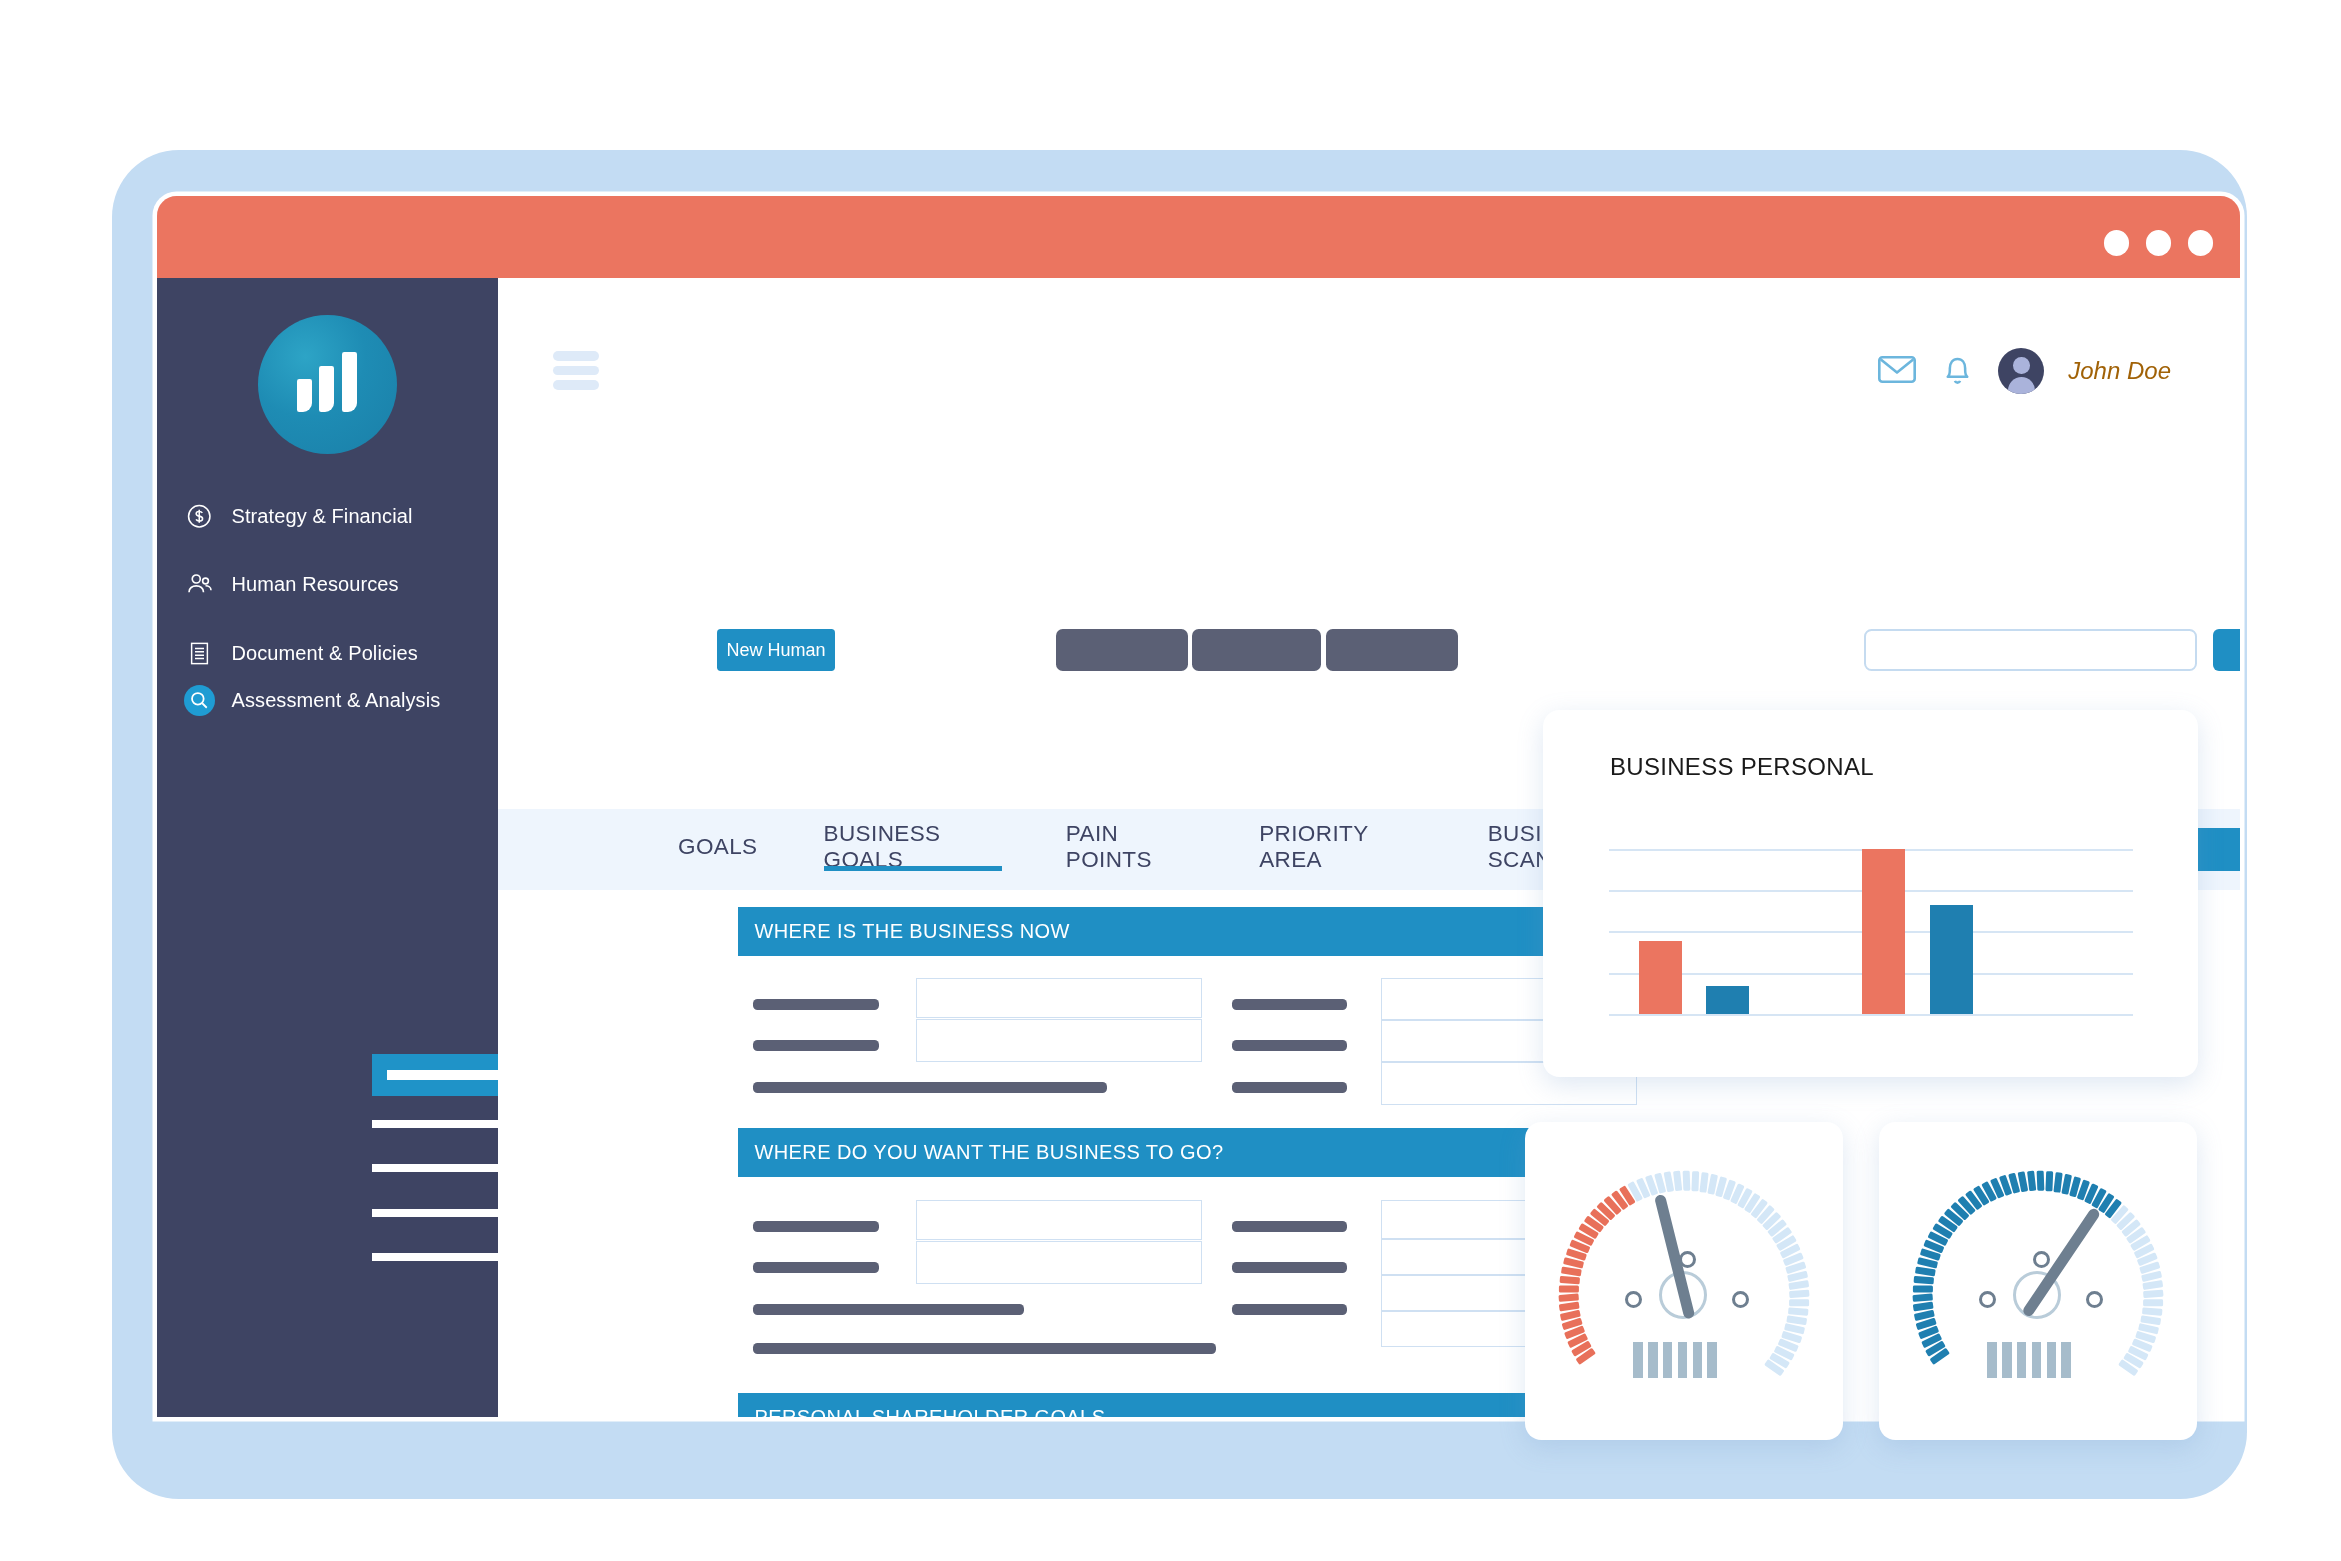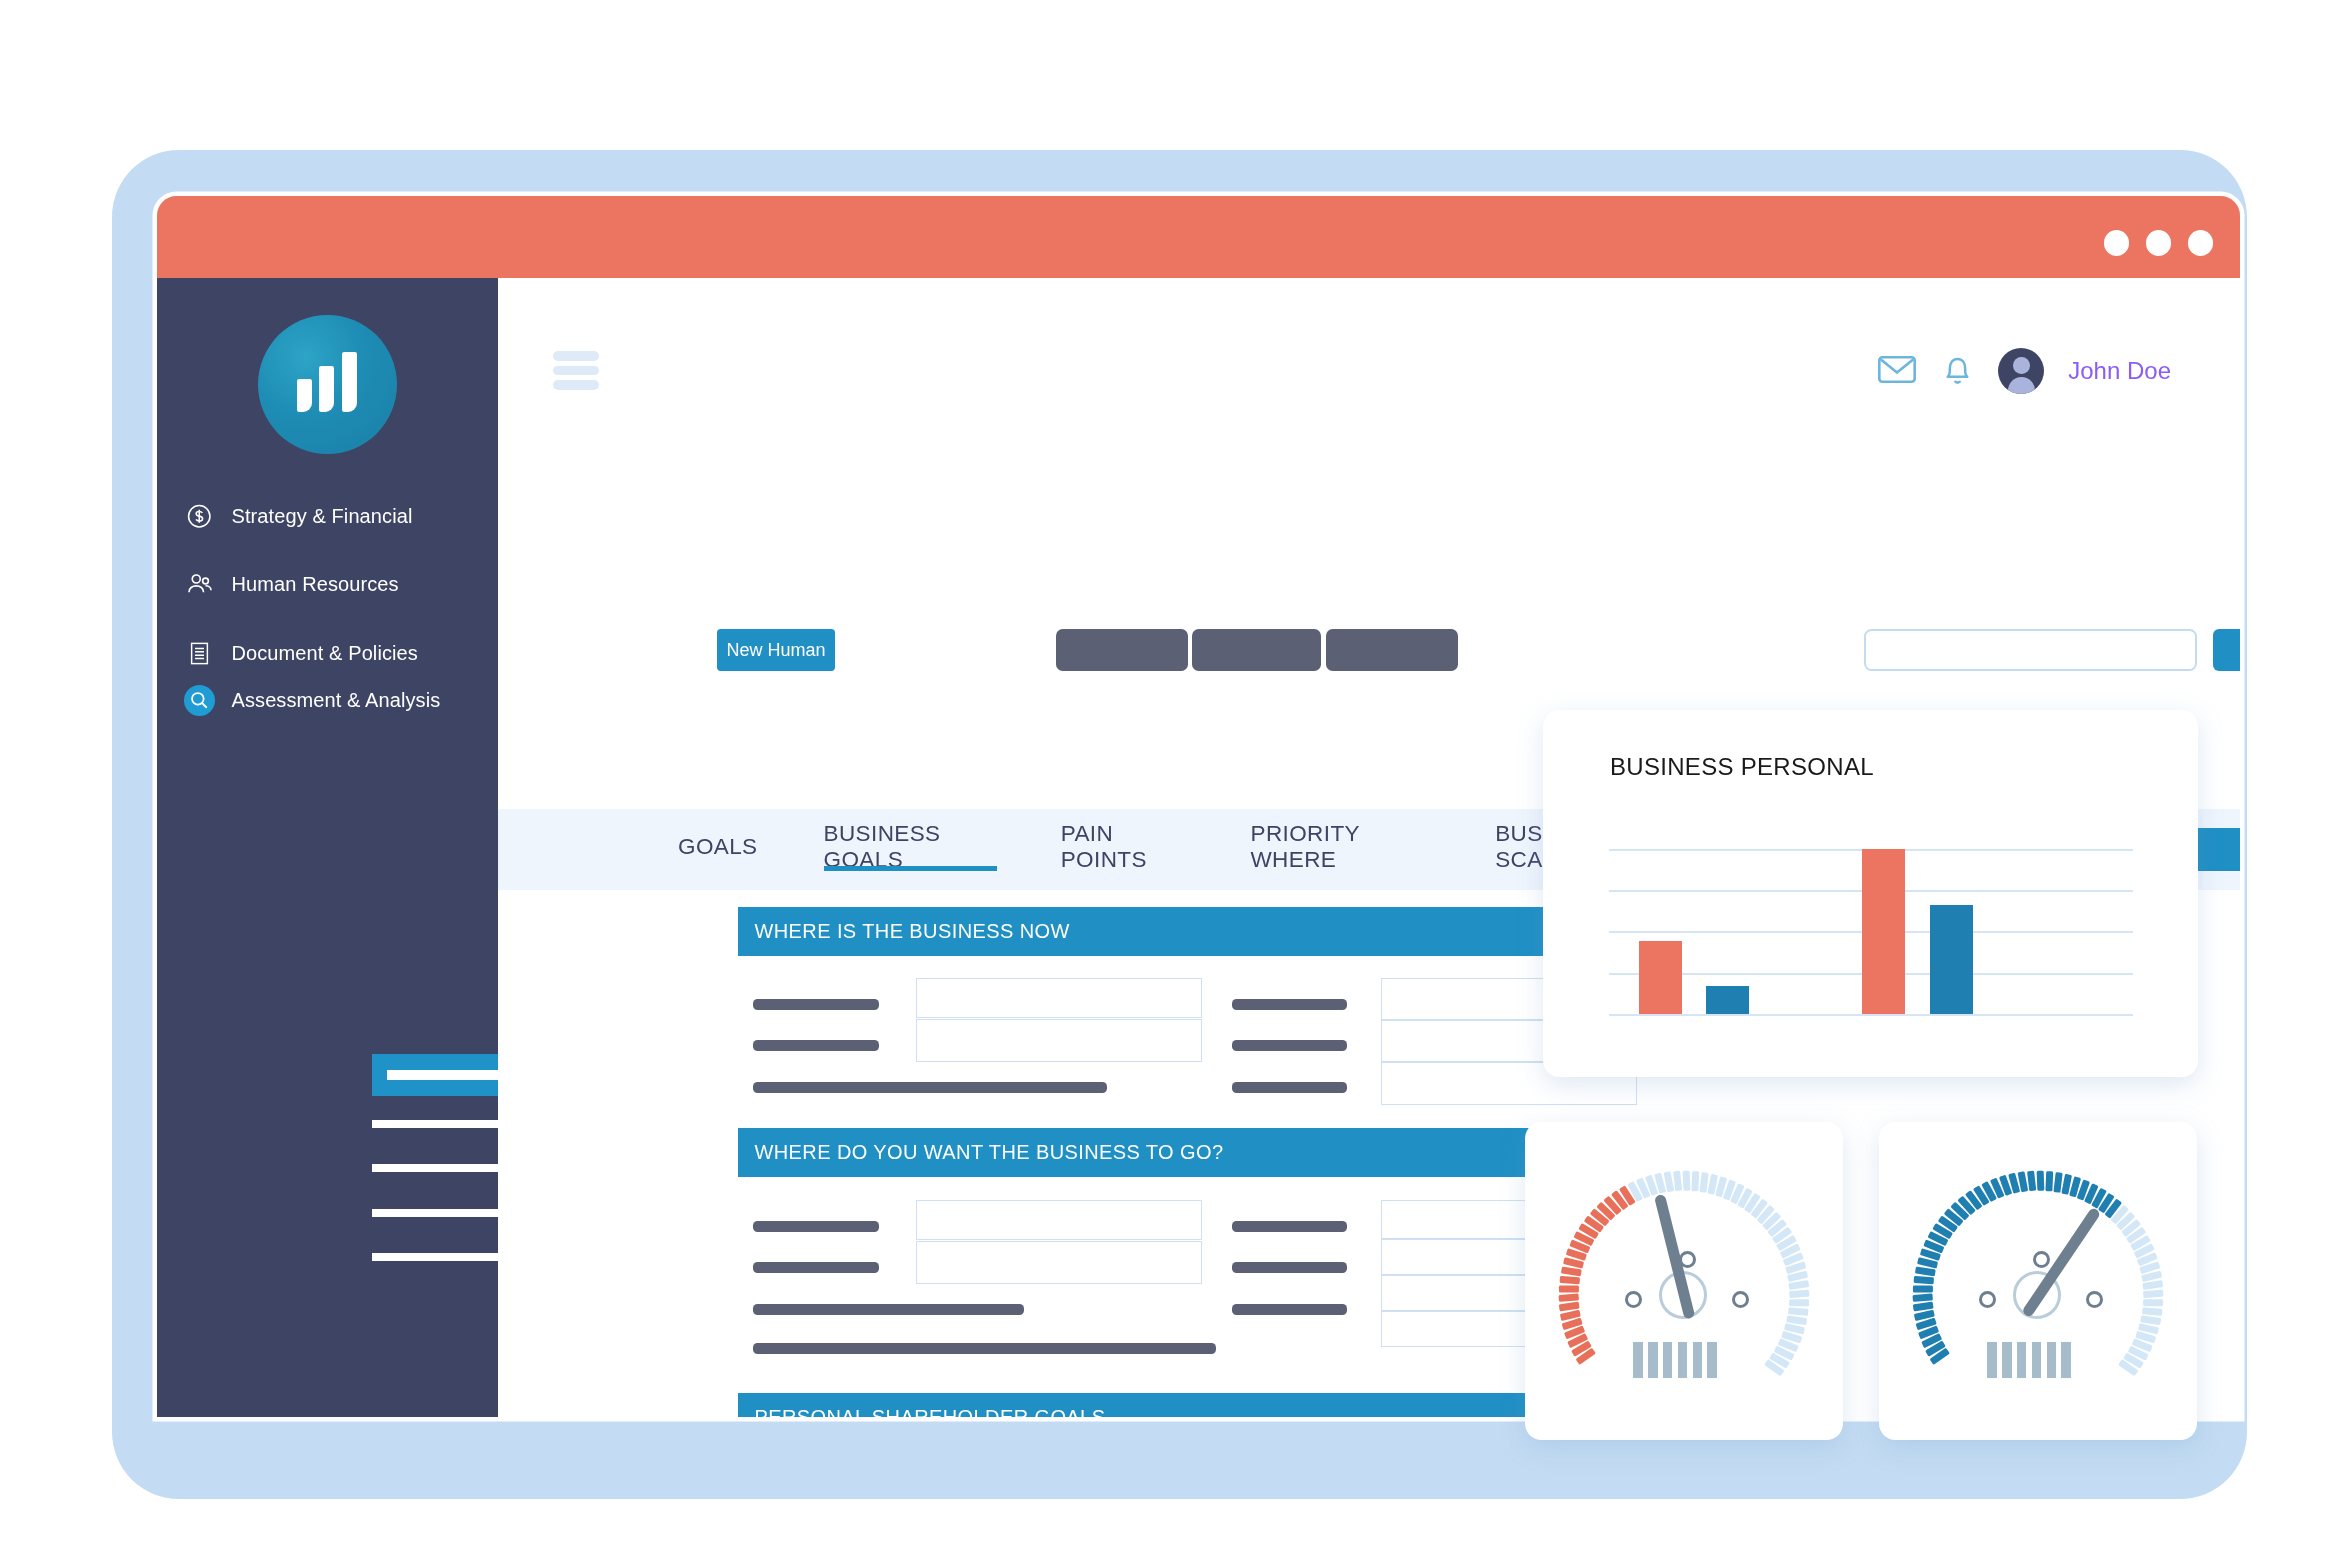--- a/index.html
+++ b/index.html
@@ -100,21 +100,21 @@
   #hamburger{
     position:absolute;left:55px;top:73px;width:46px;height:39px;
     display:flex;flex-direction:column;justify-content:space-between;
   }
   #hamburger span{display:block;height:9.7px;border-radius:5.2px;background:#deeaf8;}
 
   #user-cluster{
     position:absolute;right:69px;top:63px;height:60px;
     display:flex;align-items:center;gap:24px;
   }
-  #user-name{font-size:24px;color:#8b5cf6;}
+  #user-name{font-size:24px;color:#a16207;font-style:italic;}
   #avatar{
     width:46px;height:46px;border-radius:50%;background:#3e4463;position:relative;overflow:hidden;
   }
   #avatar .head{position:absolute;left:15px;top:9px;width:16.5px;height:16.5px;border-radius:50%;background:#aab3db;}
   #avatar .body{position:absolute;left:9.7px;top:28.5px;width:27px;height:19.5px;border-radius:13.5px 13.5px 0 0;background:#aab3db;}
 
   
   #new-client-btn{
     position:absolute;left:560px;top:433px;
     width:118px;height:42px;border-radius:3.7px;background:#1f8fc4;
@@ -328,21 +328,21 @@
     </div>
     <div class="tab active" style="margin-left:66px">
       <span>BUSINESS GOALS</span>
       <span class="tab-underline"></span>
     </div>
     <div class="tab" style="margin-left:64px">
       <span>PAIN POINTS</span>
 
     </div>
     <div class="tab" style="margin-left:66px">
-      <span>PRIORITY WHERE</span>
+      <span>PRIORITY AREA</span>
 
     </div>
     <div class="tab" style="margin-left:73px">
       <span>BUSINESS SCAN</span>
 
     </div>
     <div class="tab" style="margin-left:64px">
       <span>PROPOSAL</span>
 
     </div>

